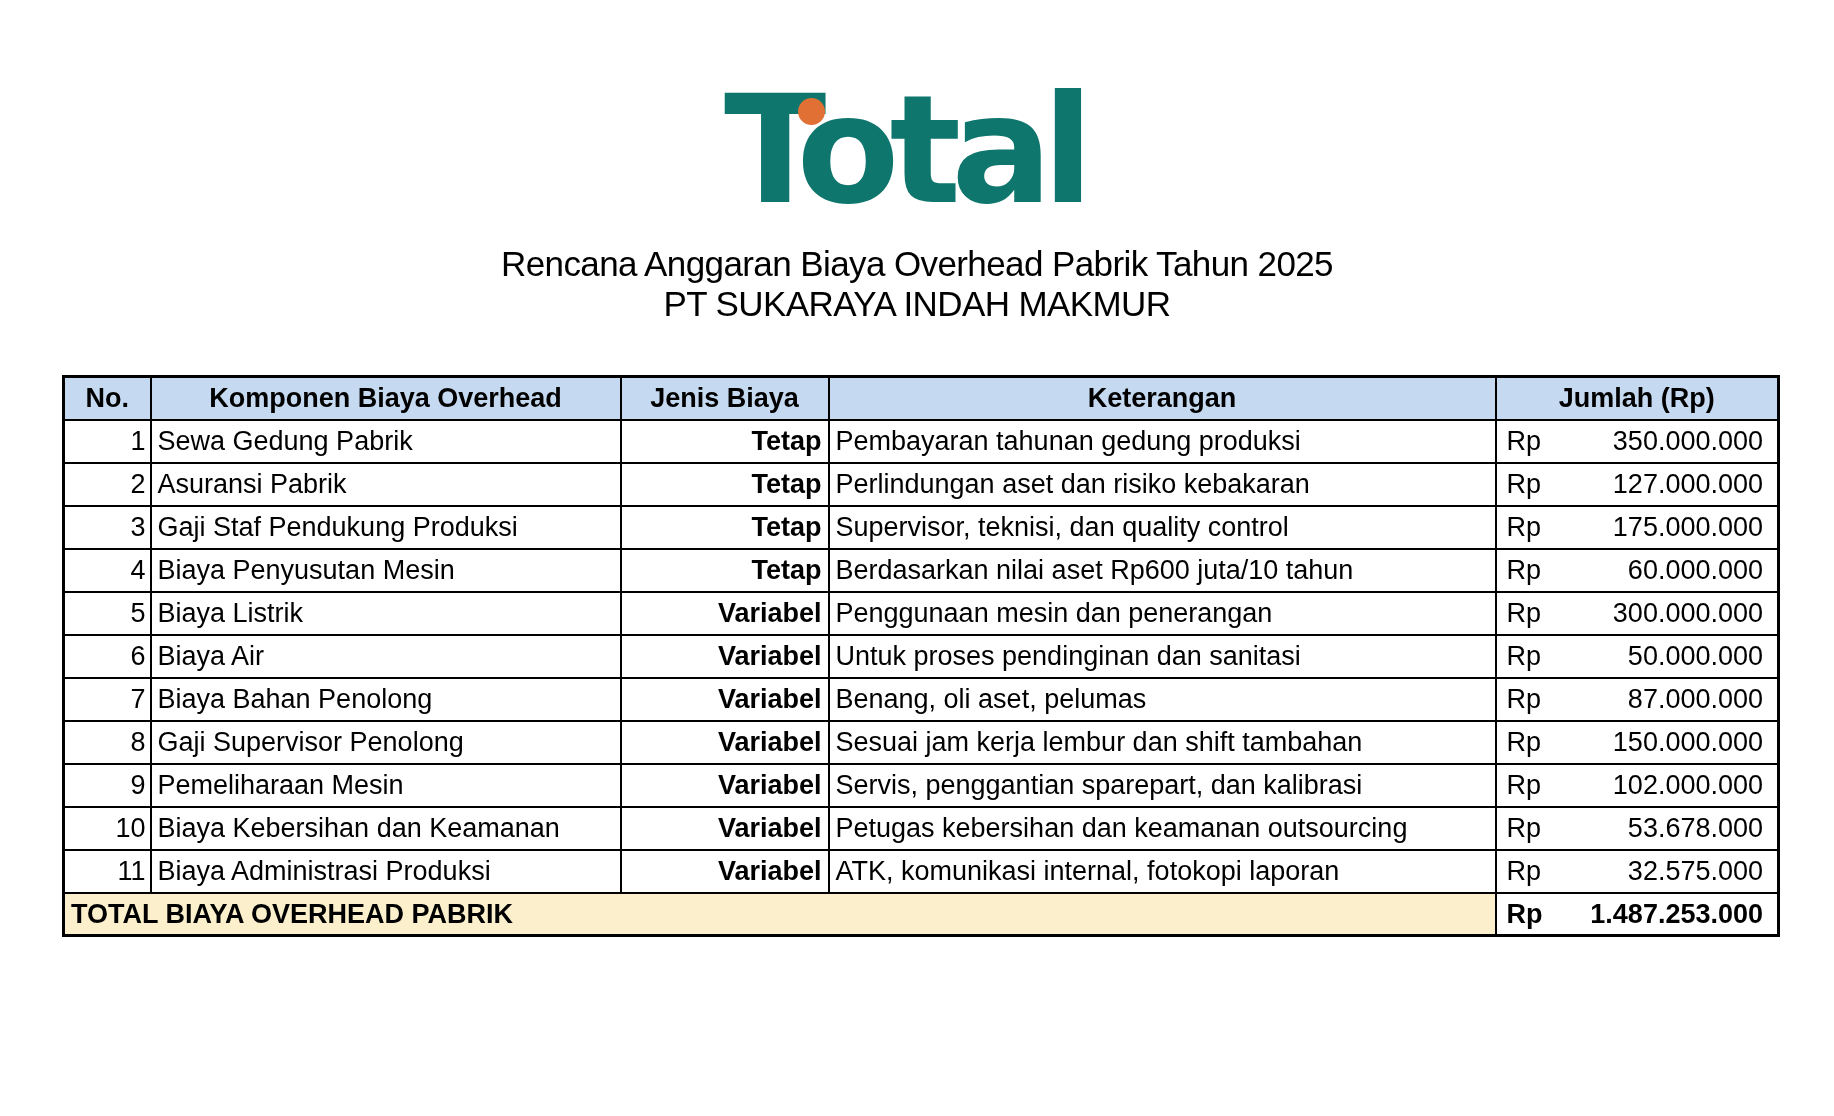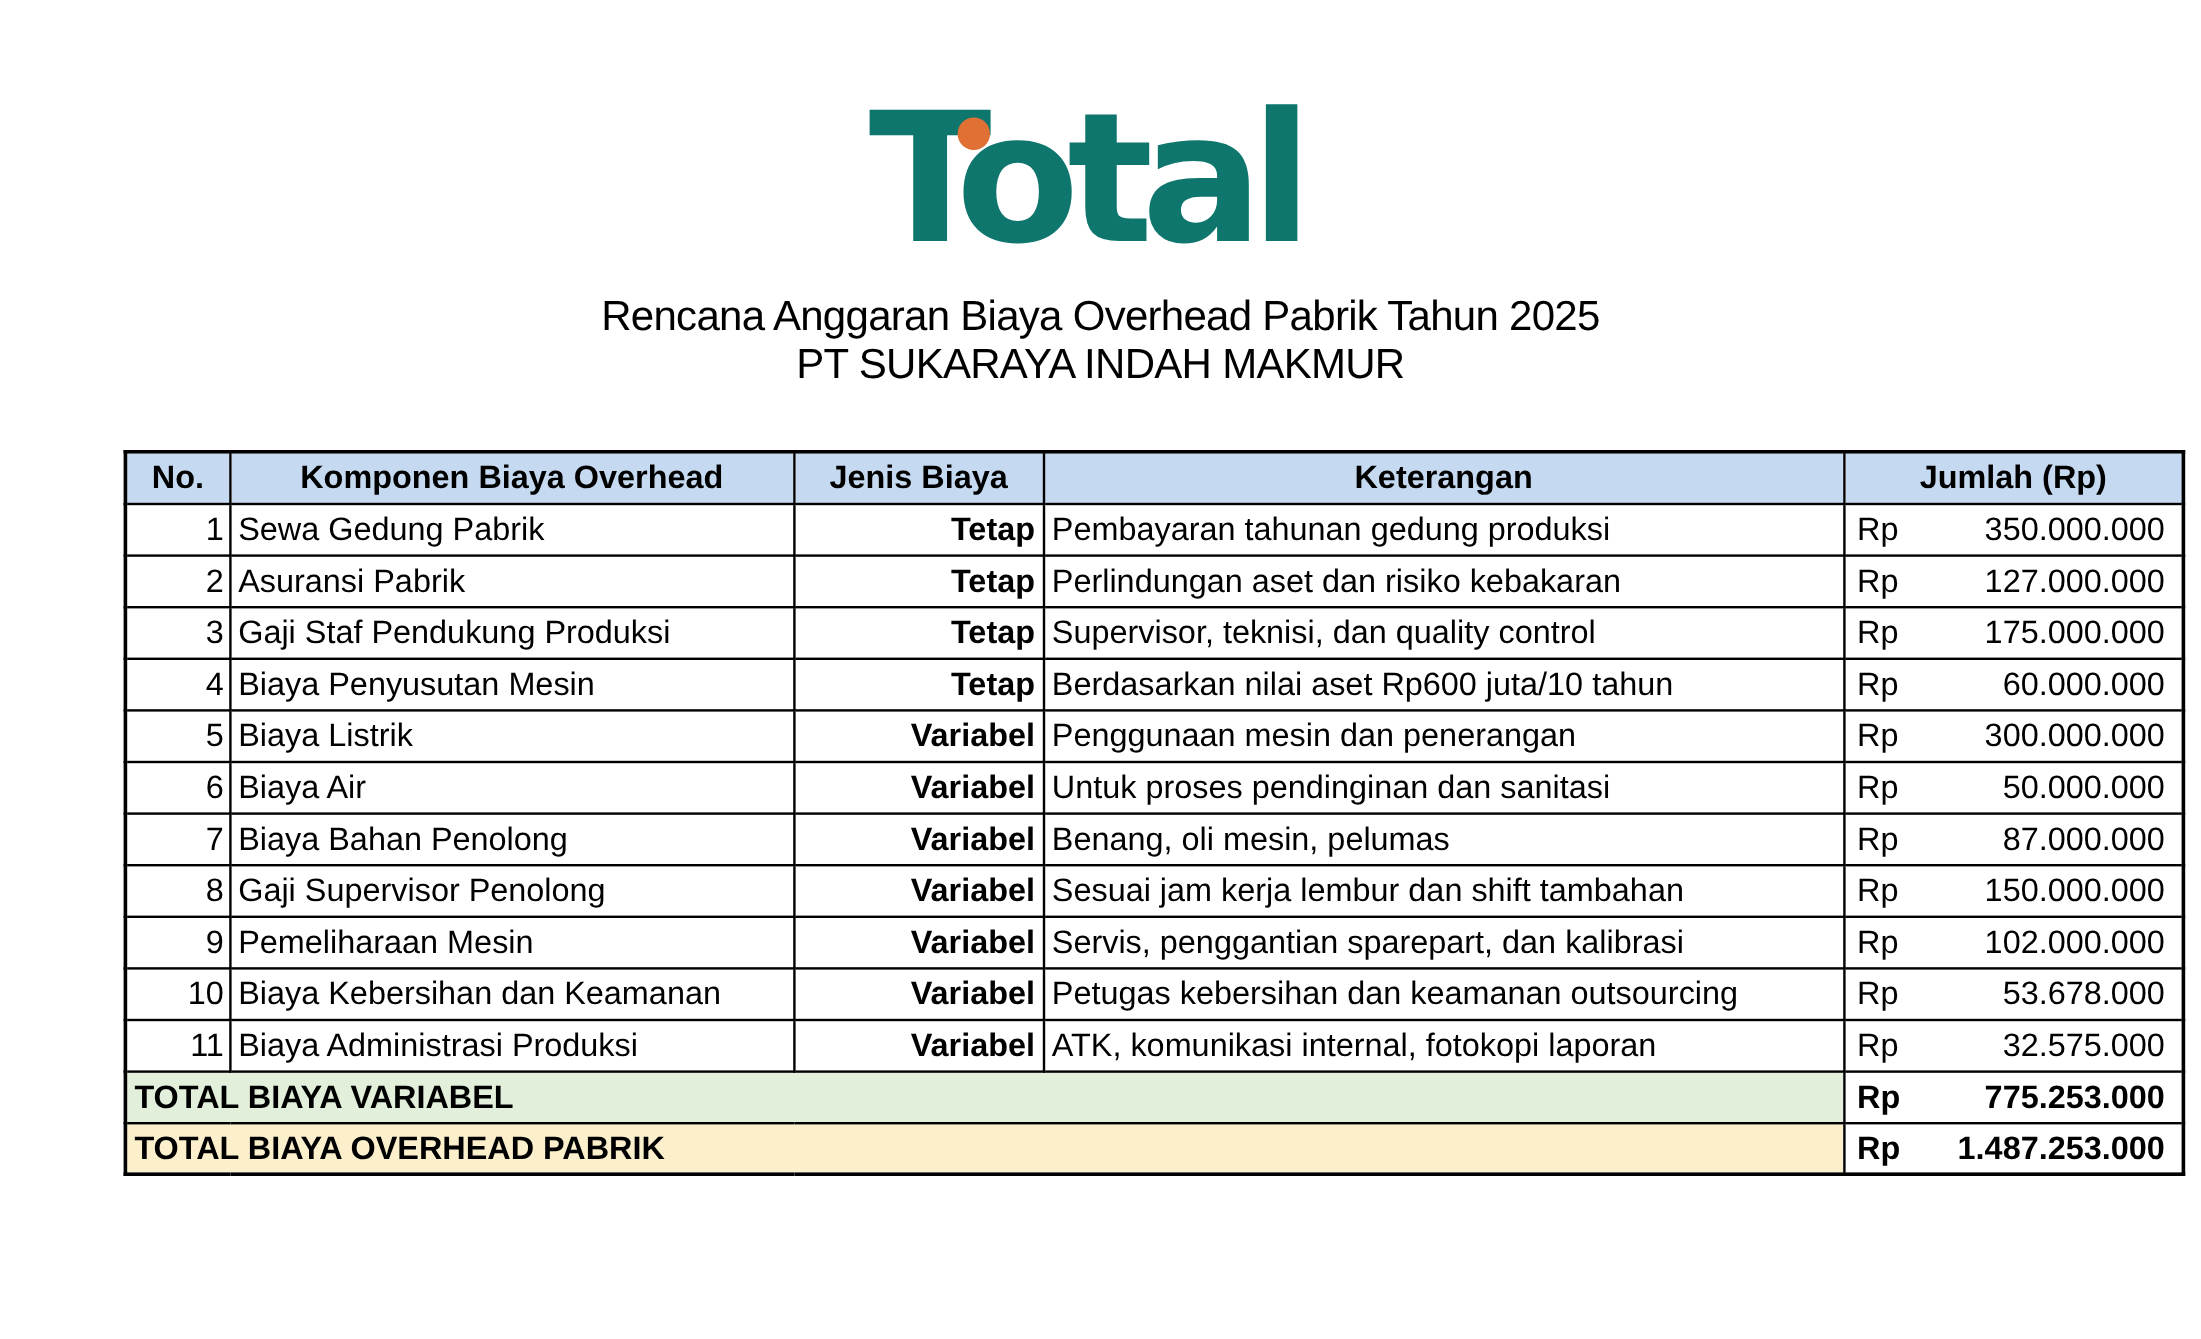--- a/index.html
+++ b/index.html
@@ -71,21 +71,20 @@
     .budget-table {
       position: absolute;
       left: 62px;
       top: 375px;
       width: 1715px;
       border-collapse: collapse;
       table-layout: fixed;
       font-family: "Liberation Sans", sans-serif;
       font-size: 27px;
       border: 3px solid #000;
-      margin-left: 41px;
     }
     .budget-table col.c-no   { width: 87px; }
     .budget-table col.c-komp { width: 470px; }
     .budget-table col.c-jen  { width: 208px; }
     .budget-table col.c-ket  { width: 667px; }
     .budget-table col.c-rp   { width: 283px; }
 
     .budget-table th,
     .budget-table td {
       border: 2px solid #000;
@@ -222,21 +221,21 @@
           <div class="amt-inner">
             <span>Rp</span>
             <span>50.000.000</span>
           </div>
         </td>
     </tr>
     <tr>
       <td class="no">7</td>
       <td class="komp">Biaya Bahan Penolong</td>
       <td class="jen">Variabel</td>
-      <td class="ket">Benang, oli mesin, pelumas</td>
+      <td class="ket">Benang, oli aset, pelumas</td>
       <td class="amt">
           <div class="amt-inner">
             <span>Rp</span>
             <span>87.000.000</span>
           </div>
         </td>
     </tr>
     <tr>
       <td class="no">8</td>
       <td class="komp">Gaji Supervisor Penolong</td>
@@ -279,29 +278,20 @@
       <td class="jen">Variabel</td>
       <td class="ket">ATK, komunikasi internal, fotokopi laporan</td>
       <td class="amt">
           <div class="amt-inner">
             <span>Rp</span>
             <span>32.575.000</span>
           </div>
         </td>
     </tr>
 
-    <tr class="total total-variabel">
-      <td class="label" colspan="4">TOTAL BIAYA VARIABEL</td>
-      <td class="amt">
-          <div class="amt-inner">
-            <span>Rp</span>
-            <span>775.253.000</span>
-          </div>
-        </td>
-    </tr>
     <tr class="total total-overhead">
       <td class="label" colspan="4">TOTAL BIAYA OVERHEAD PABRIK</td>
       <td class="amt">
           <div class="amt-inner">
             <span>Rp</span>
             <span>1.487.253.000</span>
           </div>
         </td>
     </tr>
   </tbody>

